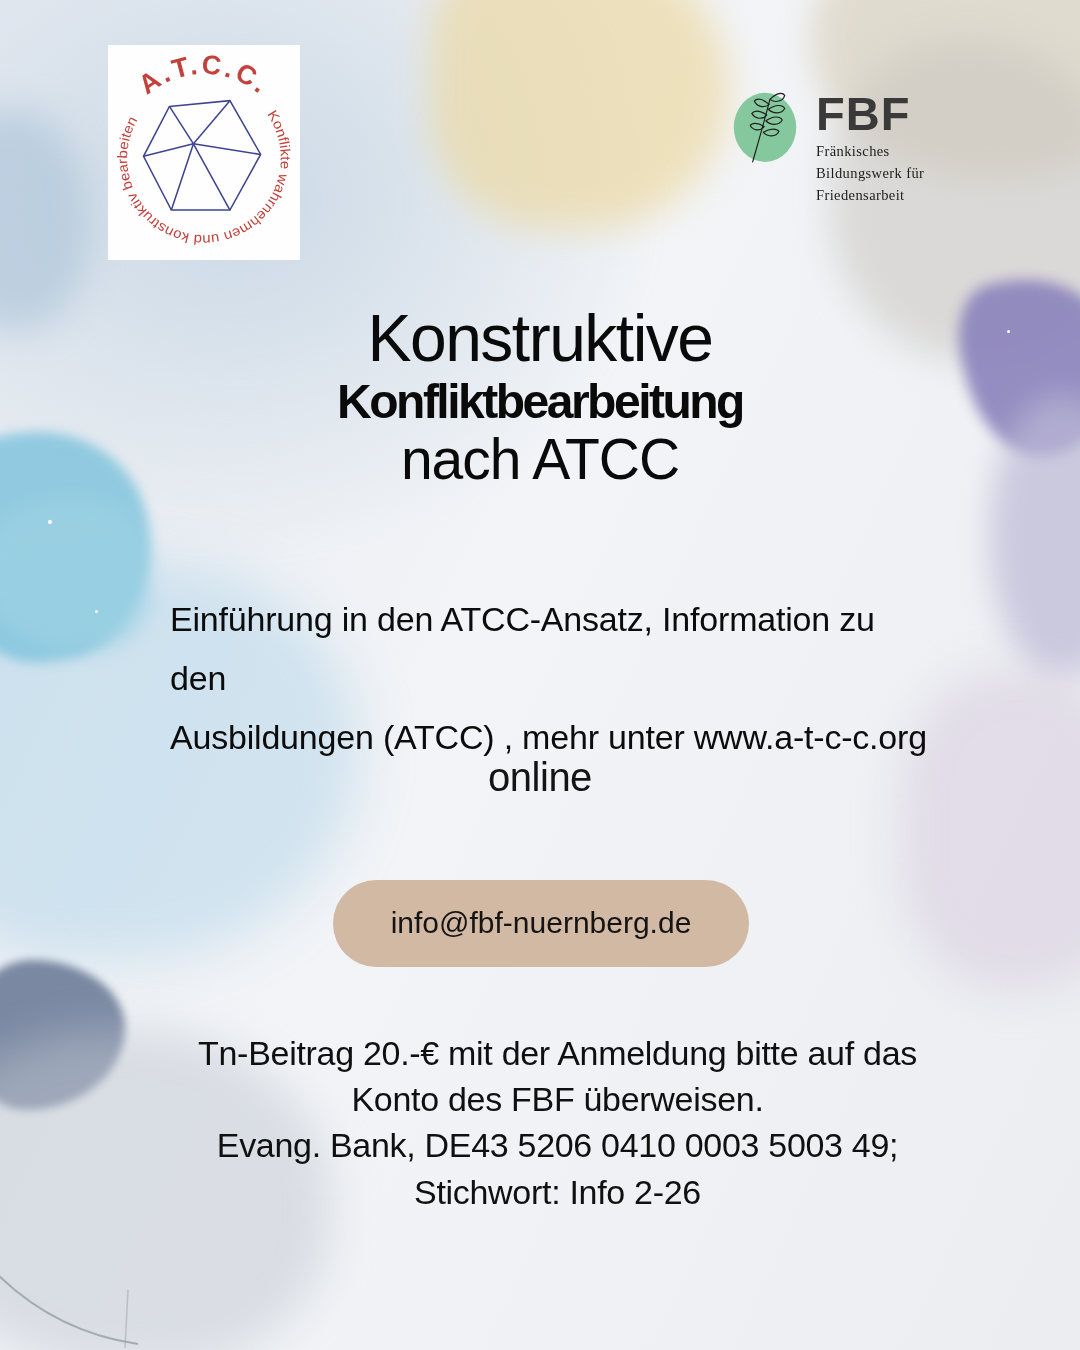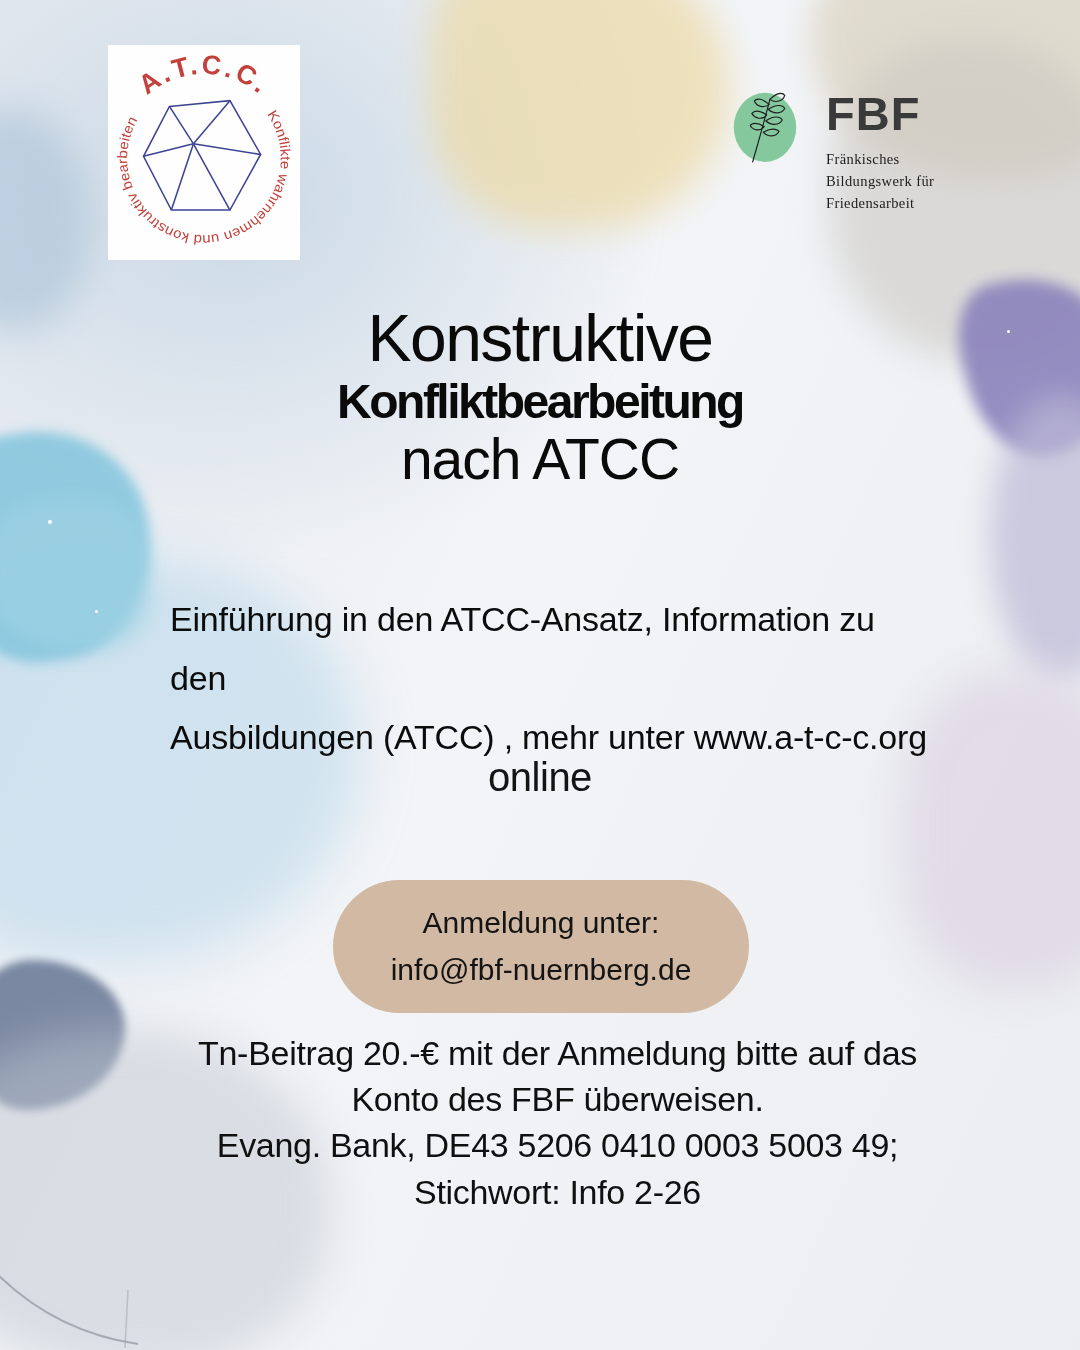--- a/index.html
+++ b/index.html
@@ -43,26 +43,26 @@
     filter:blur(4px);opacity:.92;}
   .b-bottomleft-gray{left:-90px;top:1030px;width:420px;height:340px;
     background:rgba(193,200,209,.5);border-radius:50% 50% 45% 55%;filter:blur(22px);}
   .speck{position:absolute;background:#fff;border-radius:50%;}
   .scribble{position:absolute;left:0;top:0;}
   
   .atcc-logo{position:absolute;left:108px;top:45px;width:192px;height:215px;
     background:#fefefe;}
   .atcc-logo svg{width:100%;height:100%;display:block;}
   
-  .fbf-logo{position:absolute;left:728px;top:86px;display:flex;gap:24px;}
+  .fbf-logo{position:absolute;left:728px;top:86px;display:flex;gap:14px;}
   .fbf-mark{width:74px;height:86px;flex:0 0 auto;}
   .fbf-acronym{font-size:47px;font-weight:700;letter-spacing:1px;color:#3a3a3a;
     line-height:1;margin-top:4px;}
   .fbf-name{font-family:"Liberation Serif",serif;font-size:14.5px;line-height:1.5;
-    color:#1c1c1c;margin-top:12px;letter-spacing:.4px;}
+    color:#1c1c1c;margin-top:4px;letter-spacing:.4px;}
   
   .title{position:absolute;left:0;top:302px;width:100%;text-align:center;
     margin:0;font-weight:400;color:#0a0a0a;}
   .title .t1{display:block;font-size:66px;letter-spacing:-1.5px;line-height:1.1;}
   .title .t2{display:block;font-size:48px;font-weight:800;letter-spacing:-2.5px;line-height:1.12;}
   .title .t3{display:block;font-size:57px;letter-spacing:-1px;line-height:1.12;}
   .desc{position:absolute;left:158px;top:578px;width:760px;margin:12px;
     font-size:34px;line-height:1.74;letter-spacing:-.2px;color:#0c0c0c;}
   .desc span{display:block;}
   .when{position:absolute;left:0;top:748px;width:100%;text-align:center;
@@ -161,21 +161,20 @@
   <p class="desc">
     <span>Einführung in den ATCC-Ansatz, Information zu den</span>
     <span>Ausbildungen (ATCC) , mehr unter www.a-t-c-c.org</span>
   </p>
 
   <div class="when">
     <div>online</div>
   </div>
 
   <div class="pill">
-    <div>Anmeldung unter:</div>
     <div>info@fbf-nuernberg.de</div>
   </div>
 
   <div class="payment">
     <span>Tn-Beitrag 20.-€ mit der Anmeldung bitte auf das</span>
     <span>Konto des FBF überweisen.</span>
     <span>Evang. Bank, DE43 5206 0410 0003 5003 49;</span>
     <span>Stichwort: Info 2-26</span>
   </div>
 

